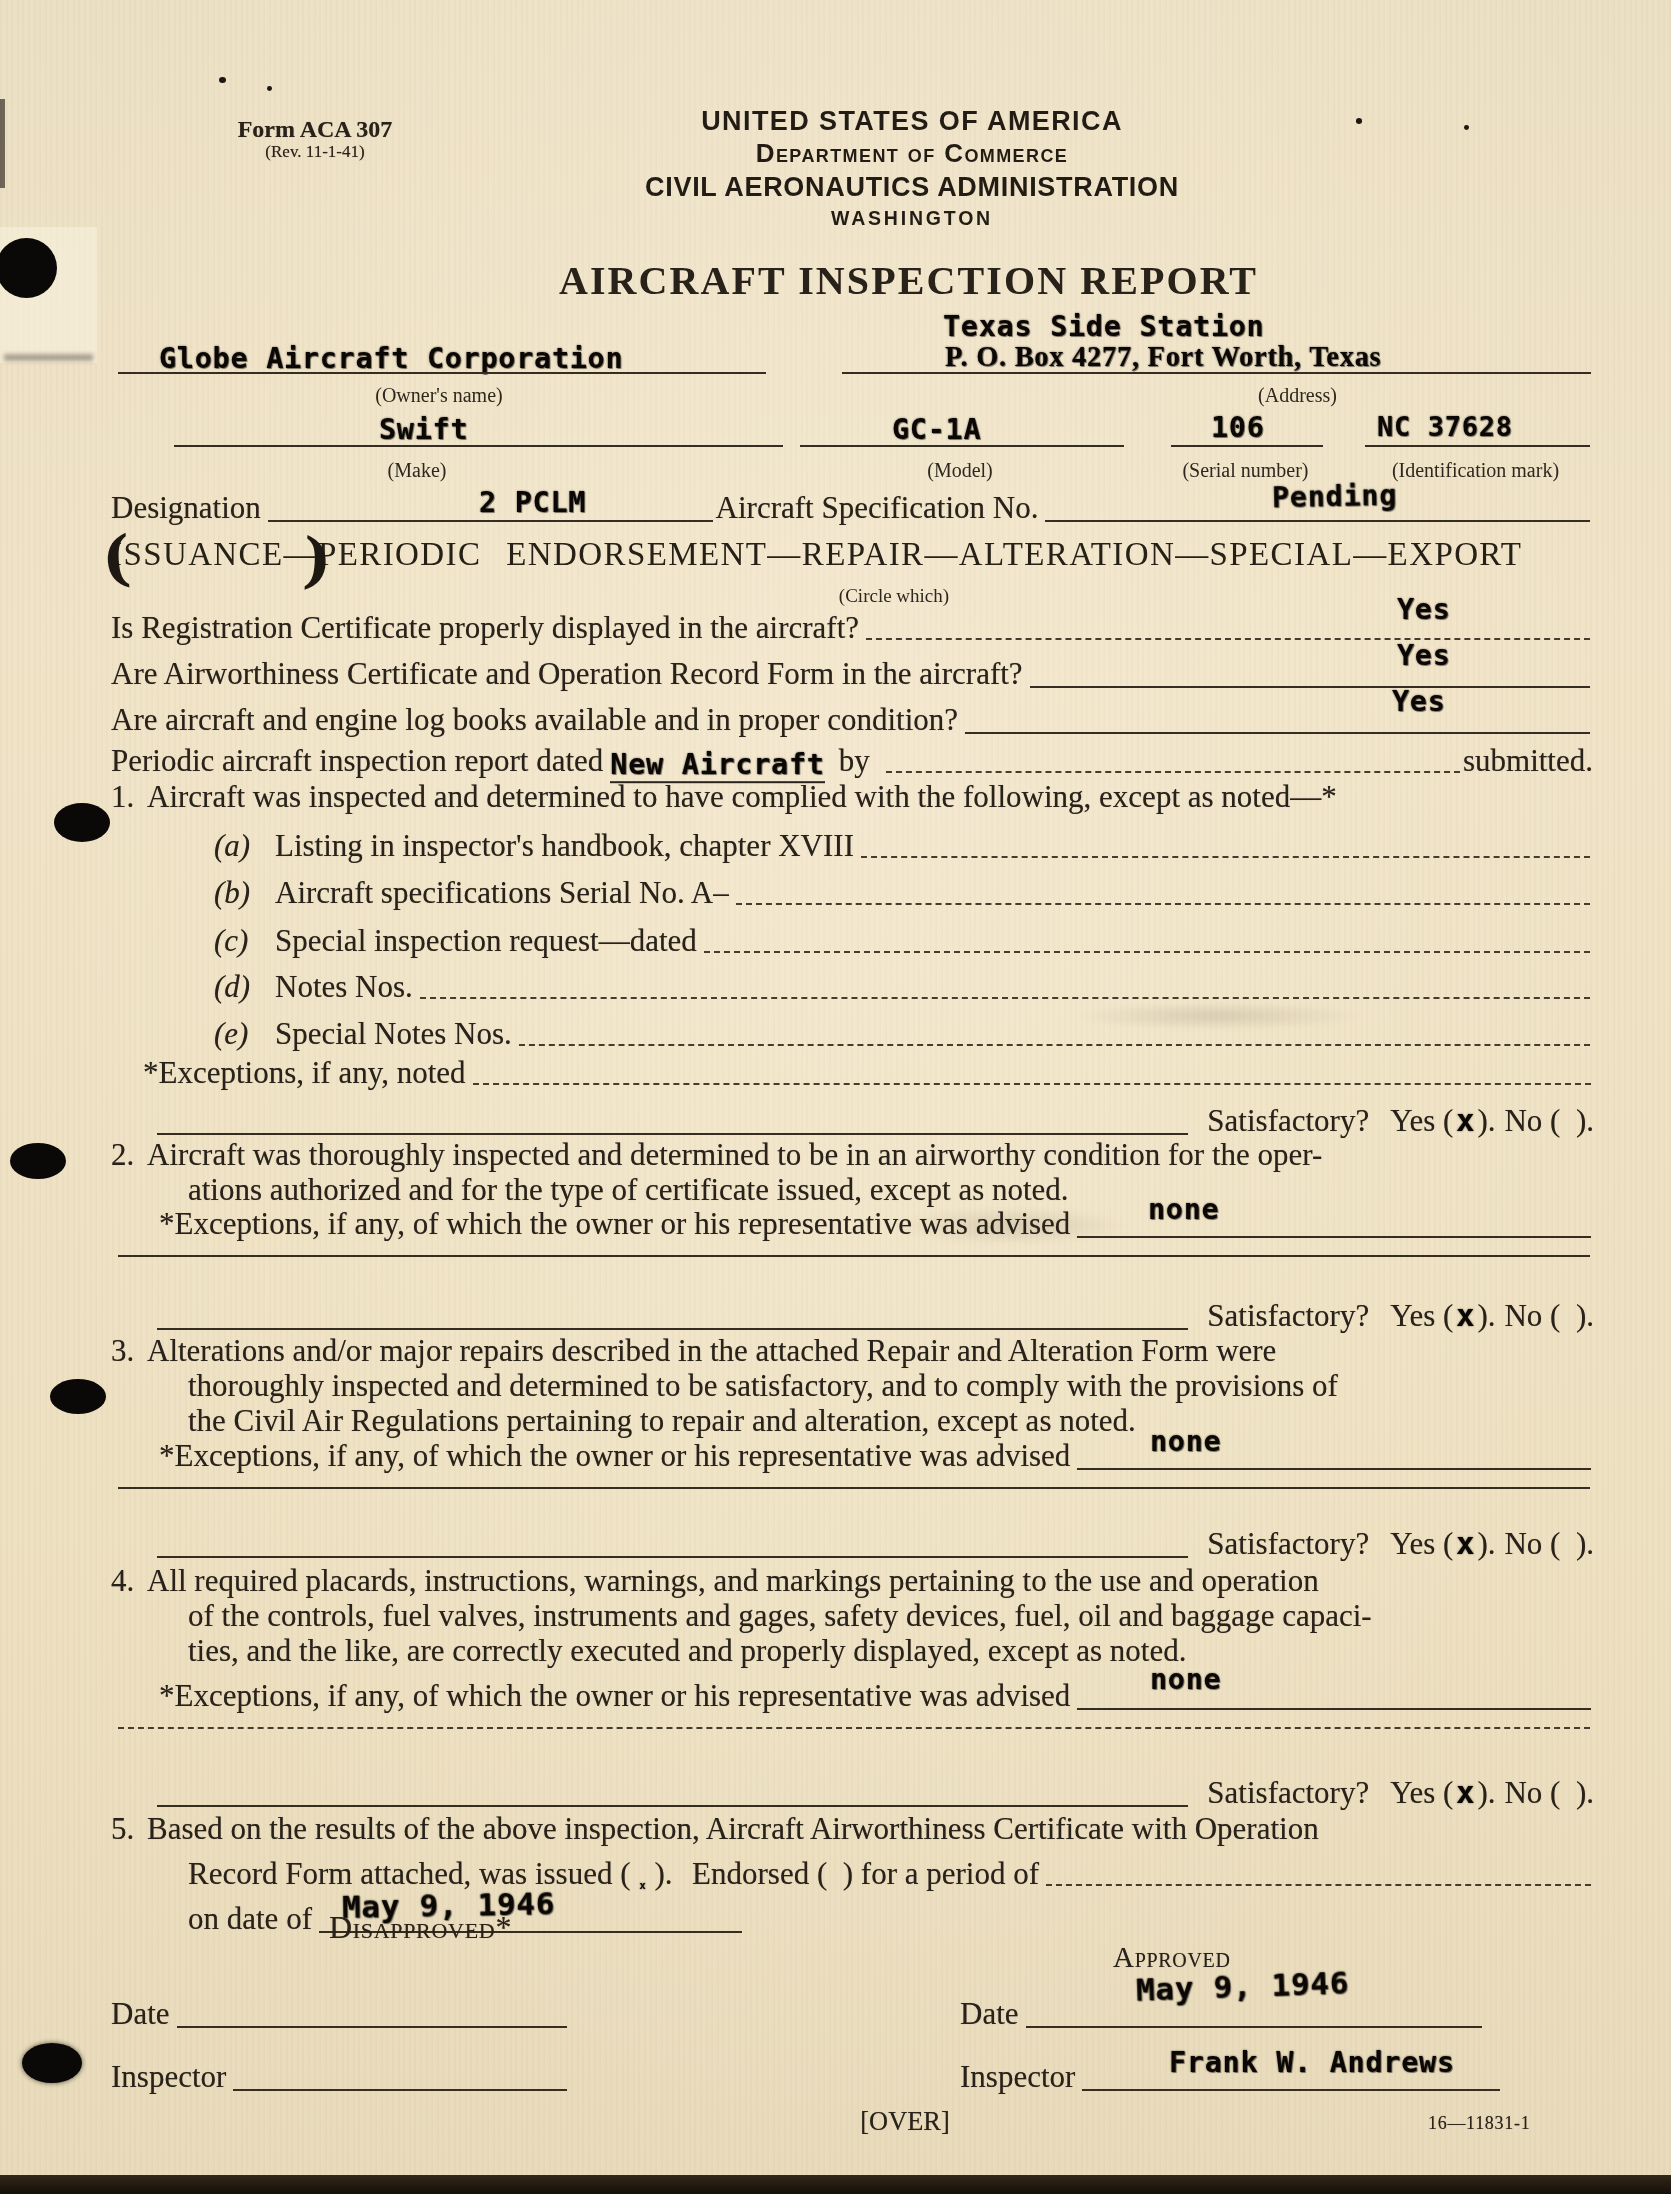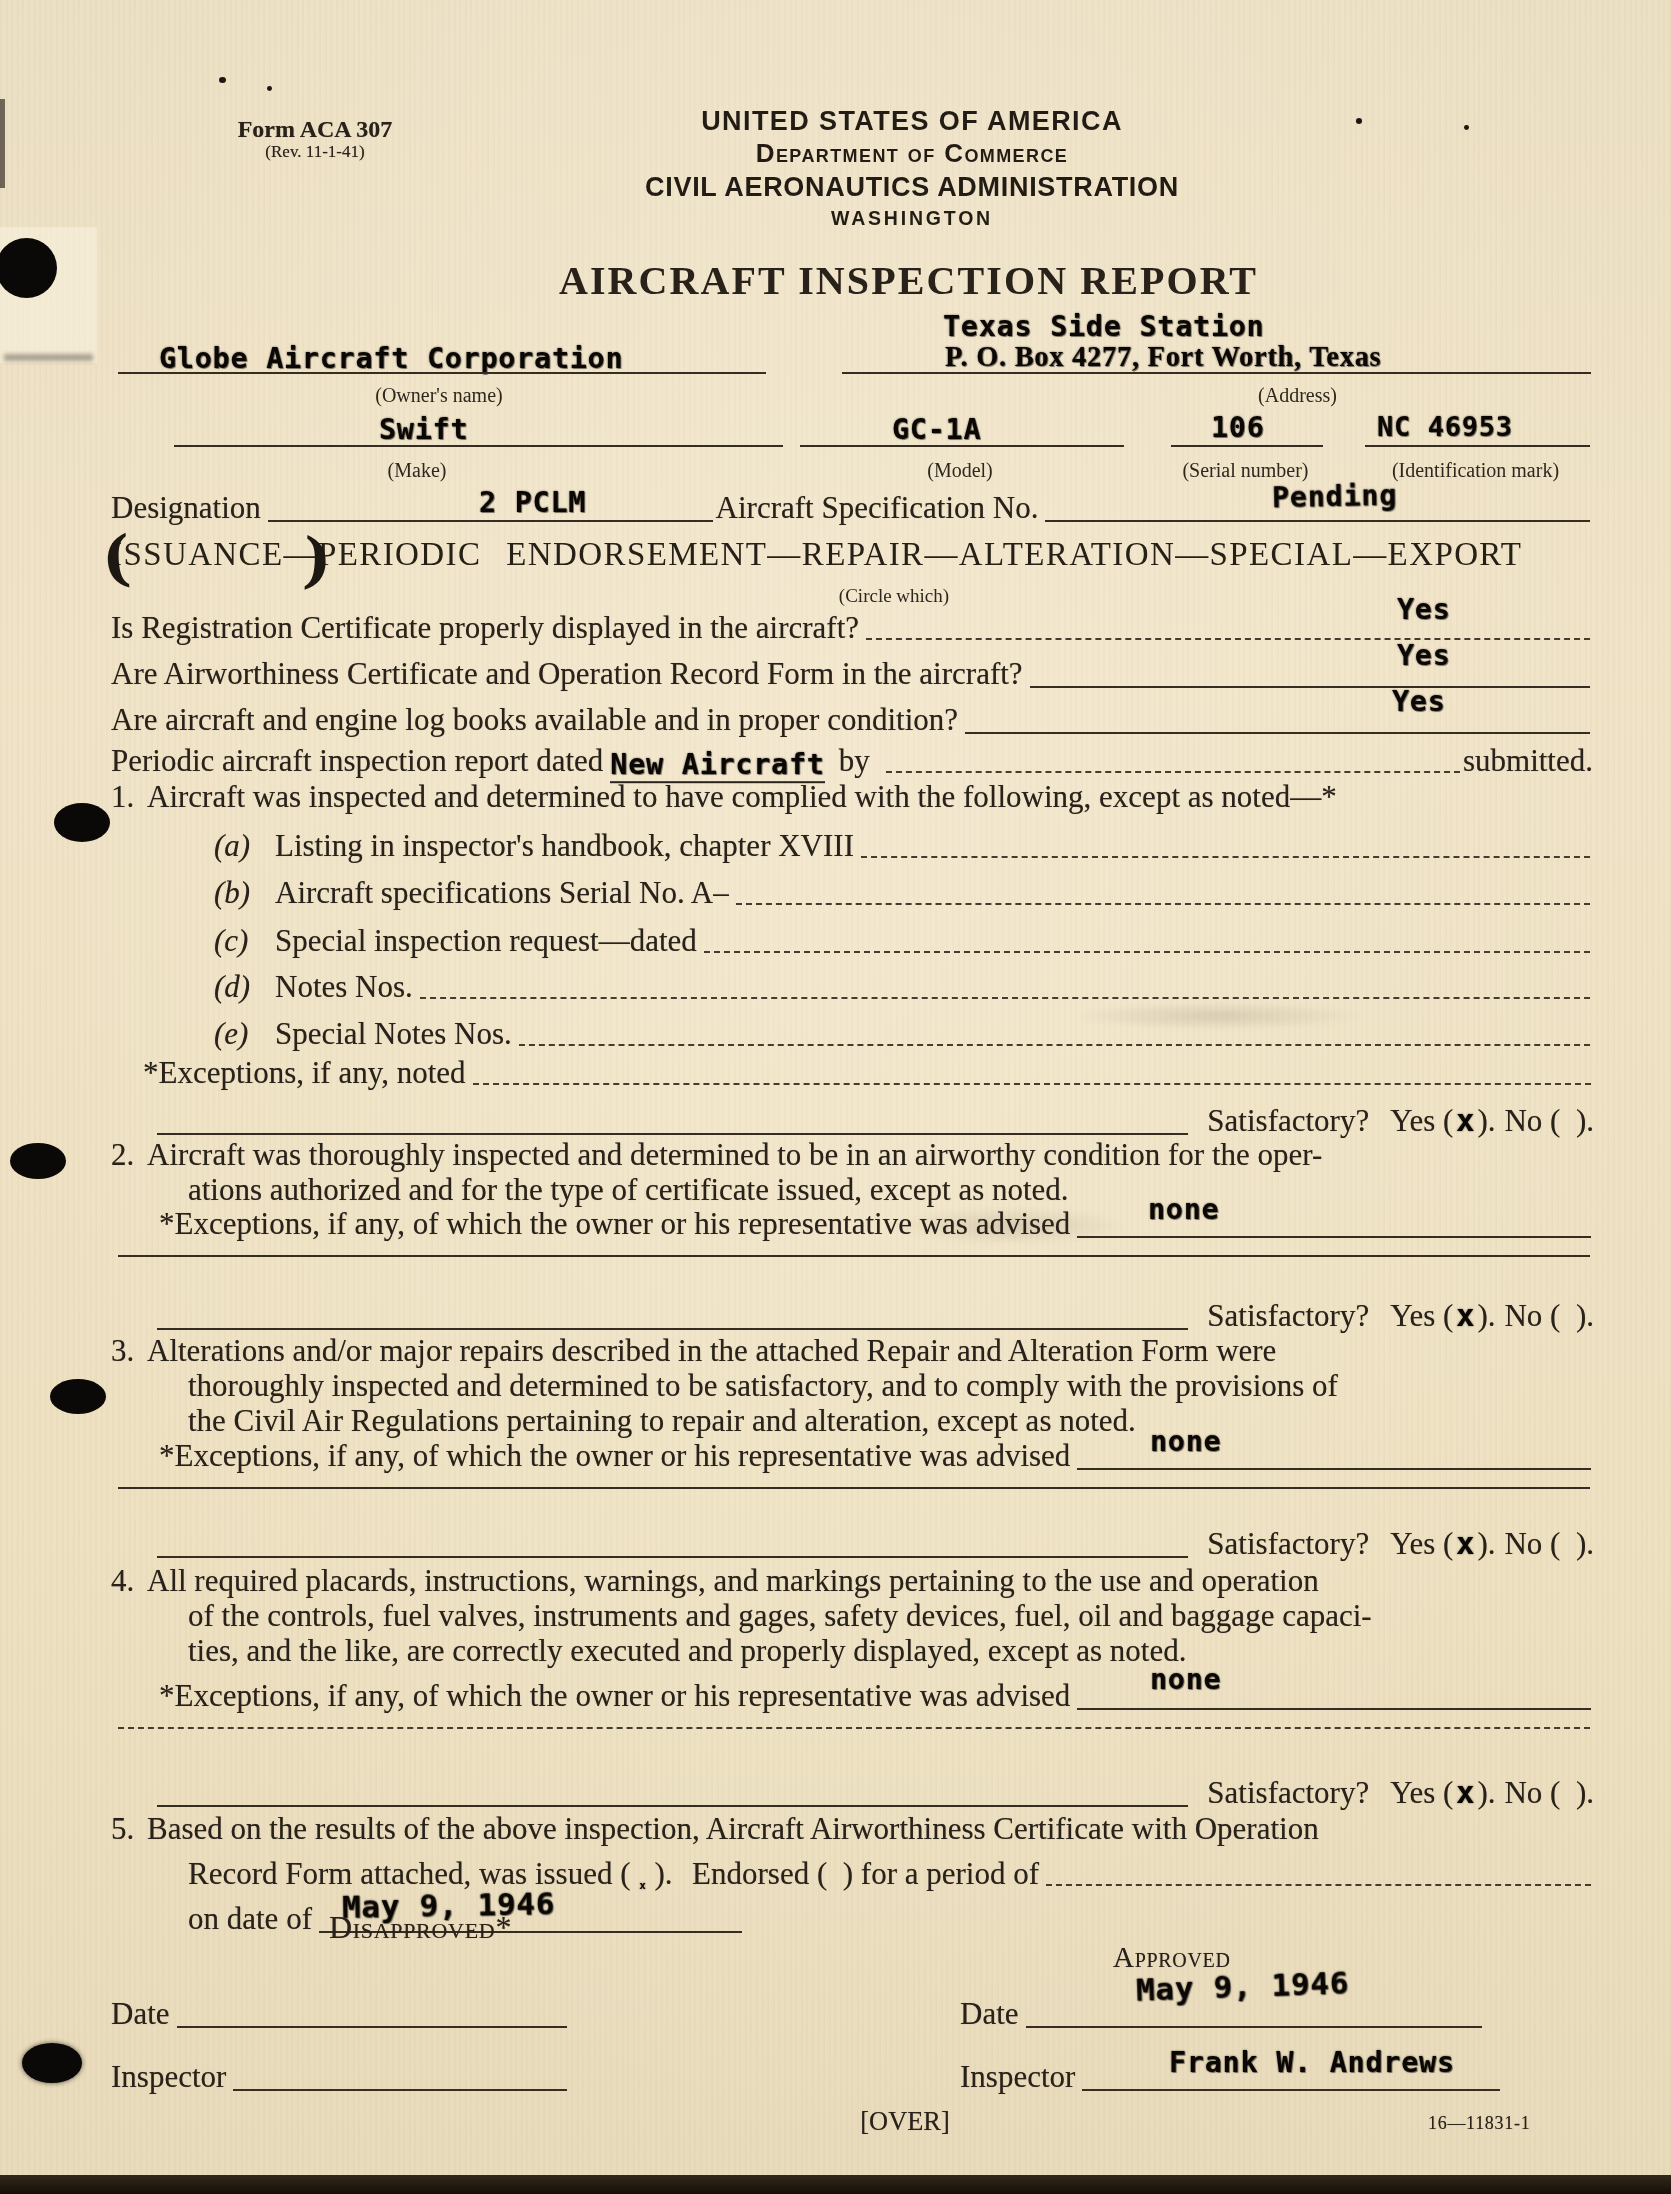--- a/index.html
+++ b/index.html
@@ -181,21 +181,21 @@
     </div>
   <div class="abs row" id="serial-line">
       <div class="sline"></div>
     </div>
   <div class="abs row" id="ident-line">
       <div class="sline"></div>
     </div>
   <div class="abs typed" id="make-typed">Swift</div>
   <div class="abs typed" id="model-typed">GC-1A</div>
   <div class="abs typed" id="serial-typed">106</div>
-  <div class="abs typed" id="ident-typed">NC 46953</div>
+  <div class="abs typed" id="ident-typed">NC 37628</div>
   <div class="abs small" id="make-label">(Make)</div>
   <div class="abs small" id="model-label">(Model)</div>
   <div class="abs small" id="serial-label">(Serial number)</div>
   <div class="abs small" id="ident-label">(Identification mark)</div>
 
   <div class="abs row t" id="designation-row">
     <span>Designation</span>
     <div class="sline gap1"></div>
     <span>Aircraft Specification No.</span>
     <div class="sline"></div>

